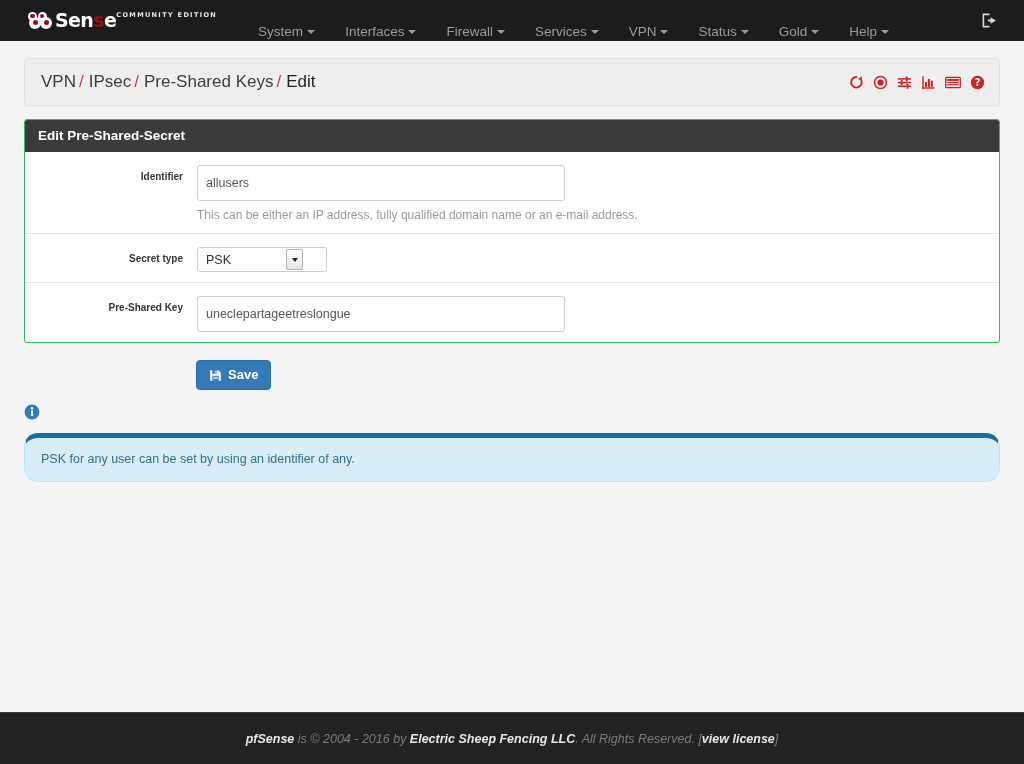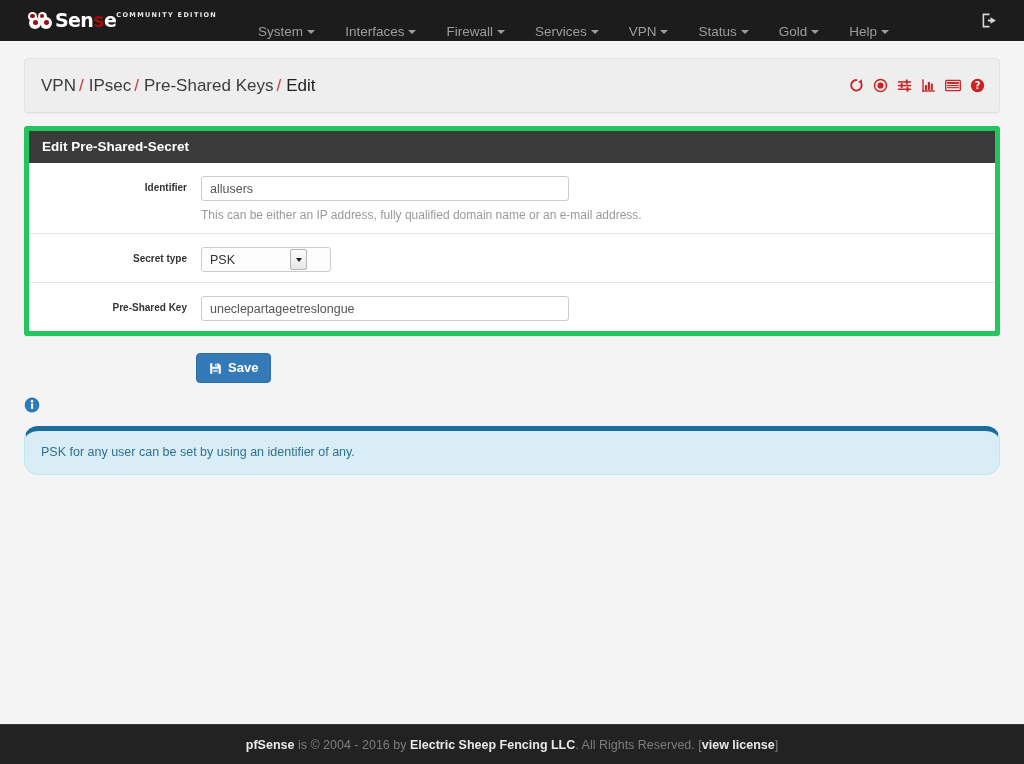--- a/index.html
+++ b/index.html
@@ -126,21 +126,21 @@
   .crumb-wrap {
     padding: 17px 24px 0 24px;
     display: flex;
     align-items: center;
   }
   .crumb-bar {
     flex: 1;
     background: #eeeeee;
     border: 1px solid #e2e2e2;
     border-radius: 4px;
-    height: 55px;
+    height: 48px;
     display: flex;
     align-items: center;
     padding: 0 14px 0 16px;
     box-shadow: 0 1px 1px rgba(0,0,0,0.04);
   }
   .crumb {
     font-size: 17px;
     color: #3c3c3c;
     white-space: nowrap;
   }
@@ -160,21 +160,21 @@
     line-height: 0;
     display: block;
   }
 
   
   .content {
     padding: 13px 24px 0 24px;
   }
   .panel {
     background: #ffffff;
-    border: 5px solid #22c55e;
+    border: 1px solid #22c55e;
     border-radius: 3px;
     overflow: hidden;
     box-shadow: 0 1px 1px rgba(0,0,0,0.05);
   }
   .panel-head {
     background: #3b3b3b;
     color: #ffffff;
     font-size: 13.5px;
     font-weight: bold;
     padding: 8px 13px;
@@ -194,21 +194,21 @@
     padding-right: 14px;
     padding-top: 6px;
     font-weight: bold;
     font-size: 10px;
     color: #333;
   }
   .form-ctrl { flex: 1; padding-right: 16px; }
   .txt-input {
     display: block;
     width: 368px;
-    height: 25px;
+    height: 36px;
     border: 1px solid #cccccc;
     border-radius: 3px;
     padding: 3px 8px;
     font-family: "Liberation Sans", sans-serif;
     font-size: 12.5px;
     color: #555;
     background: #fff;
     outline: none;
   }
   .help-text {
@@ -295,26 +295,27 @@
     color: #31708f;
     font-size: 12.5px;
     padding: 13px 16px 14px 16px;
     line-height: 16px;
   }
 
   
   .footer {
     position: absolute;
     left: 0; right: 0; bottom: 0;
-    height: 40px;
+    height: 52px;
     background: #222222;
     display: flex;
     align-items: center;
     justify-content: center;
     border-top: 1px solid #3a3a3a;
+    font-style: italic;
   }
   .footer-text {
     color: #7d7d7d;
     font-size: 12.5px;
     white-space: nowrap;
   }
   .footer-text b { color: #e8e8e8; font-weight: bold; }
   .footer-text a {
     color: #e8e8e8;
     font-weight: bold;

